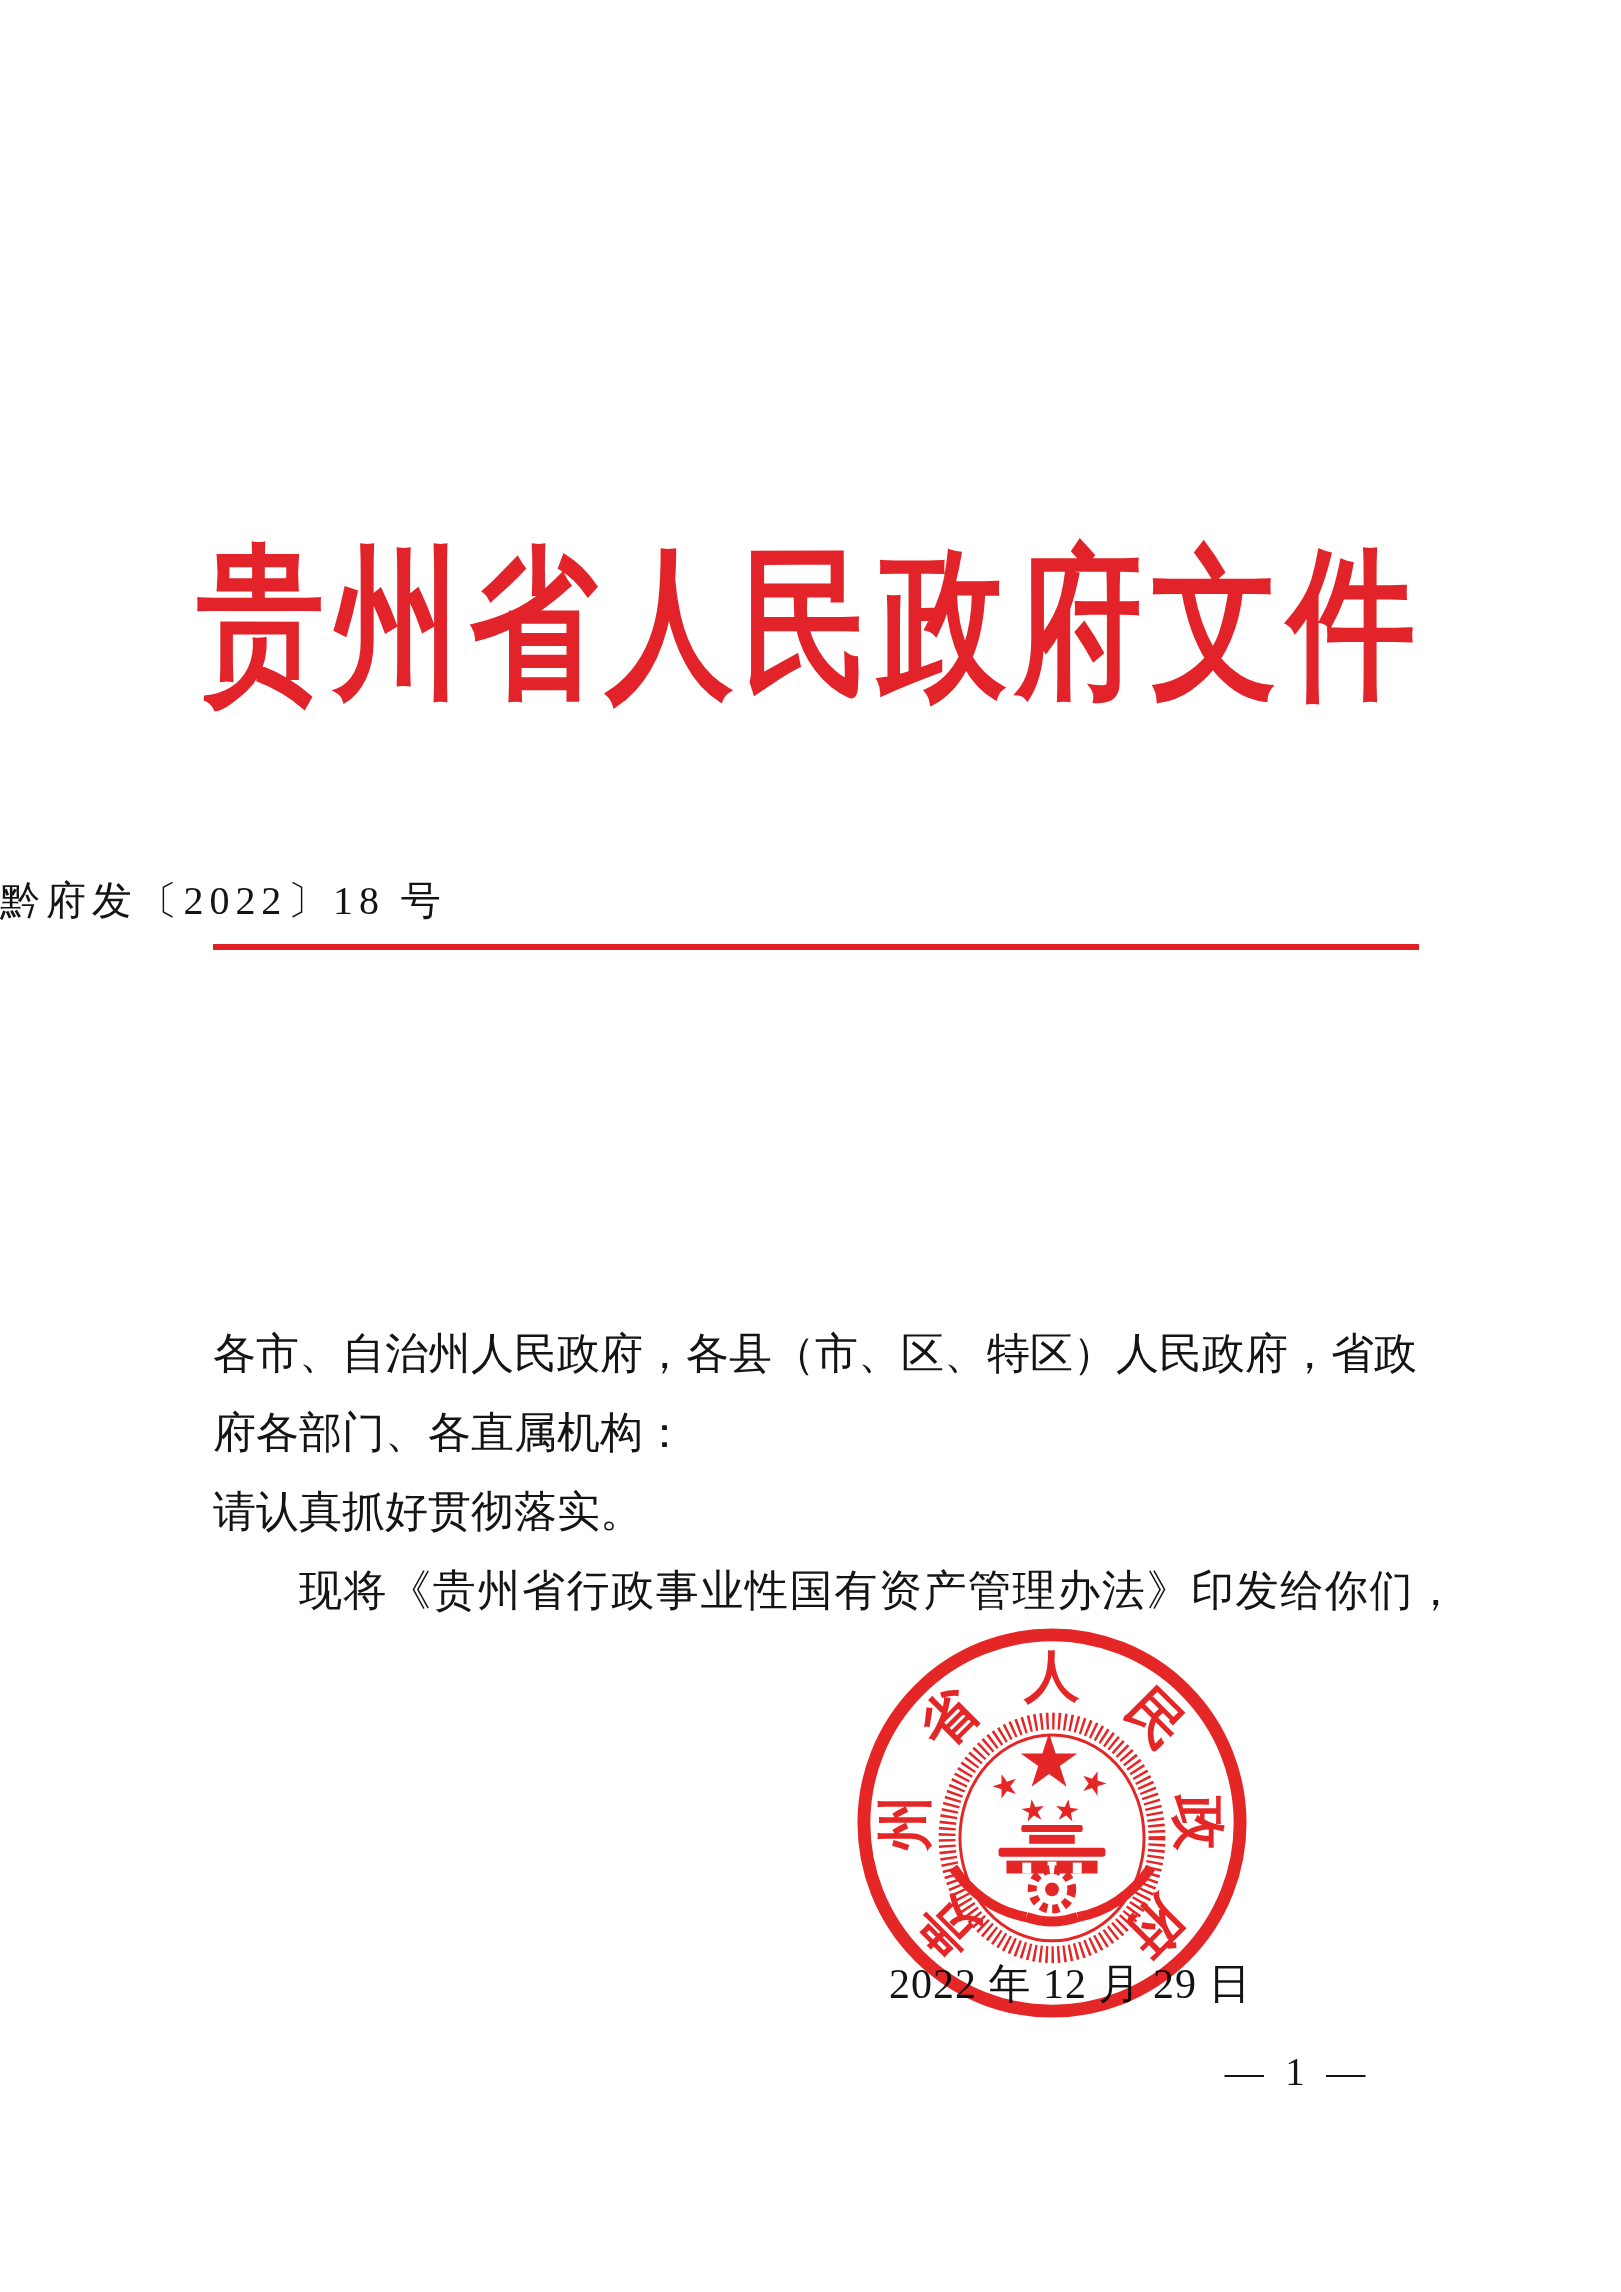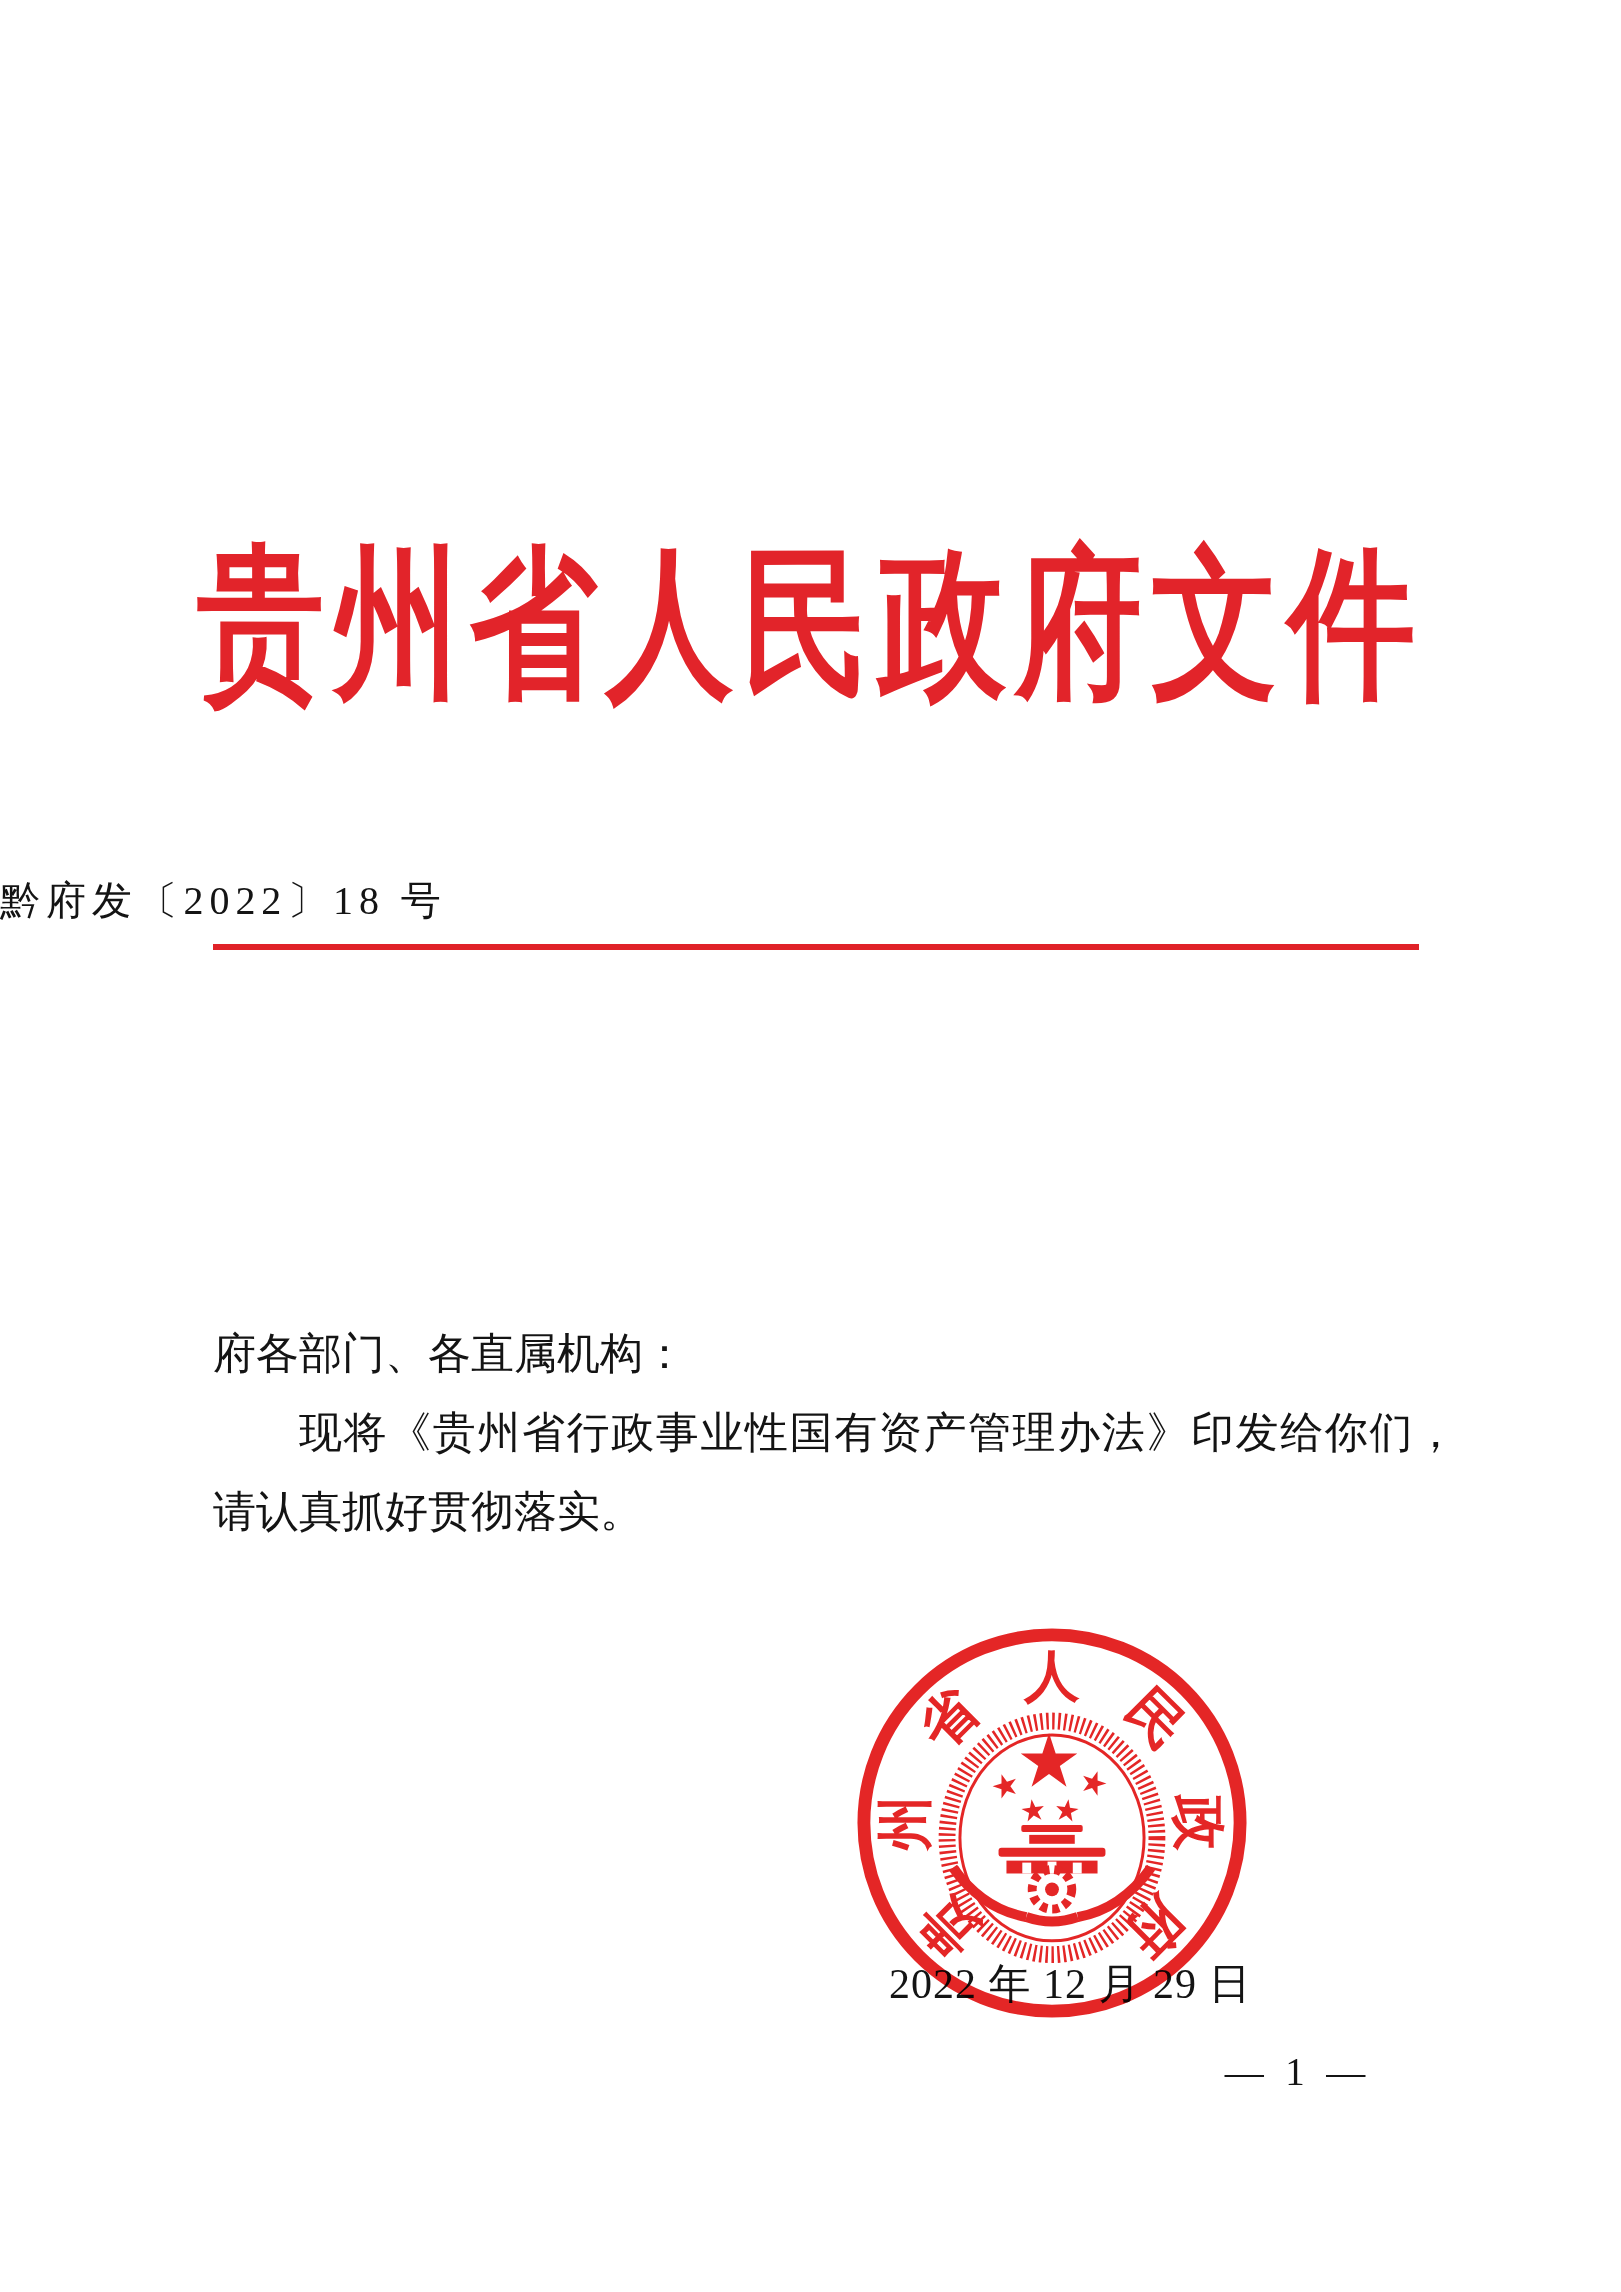--- a/index.html
+++ b/index.html
@@ -91,23 +91,24 @@
 <div class="page">
 
   <div class="header-title">贵州省人民政府文件</div>
 
   <div class="doc-number">黔府发〔2022〕18 号</div>
 
   <div class="red-rule"></div>
 
 
   <div class="body-text">
+    <div class="line">各市、自治州人民政府，各县（市、区、特区）人民政府，省政</div>
     <div class="line">府各部门、各直属机构：</div>
+    <div class="line">请认真抓好贯彻落实。</div>
     <div class="line indent">现将《贵州省行政事业性国有资产管理办法》印发给你们，</div>
-    <div class="line">请认真抓好贯彻落实。</div>
   </div>
 
   <div class="date-line">2022 年 12 月 29 日</div>
 
   <div class="seal">
     <svg viewBox="0 0 400 400" xmlns="http://www.w3.org/2000/svg">
       <defs>
         <path id="star" d="M0,-1 L0.2245,-0.309 L0.9511,-0.309 L0.3633,0.118 L0.5878,0.809 L0,0.382 L-0.5878,0.809 L-0.3633,0.118 L-0.9511,-0.309 L-0.2245,-0.309 Z"></path>
       </defs>
       <circle cx="200" cy="200" r="190" fill="none" stroke="#e31d1d" stroke-width="13"></circle>

